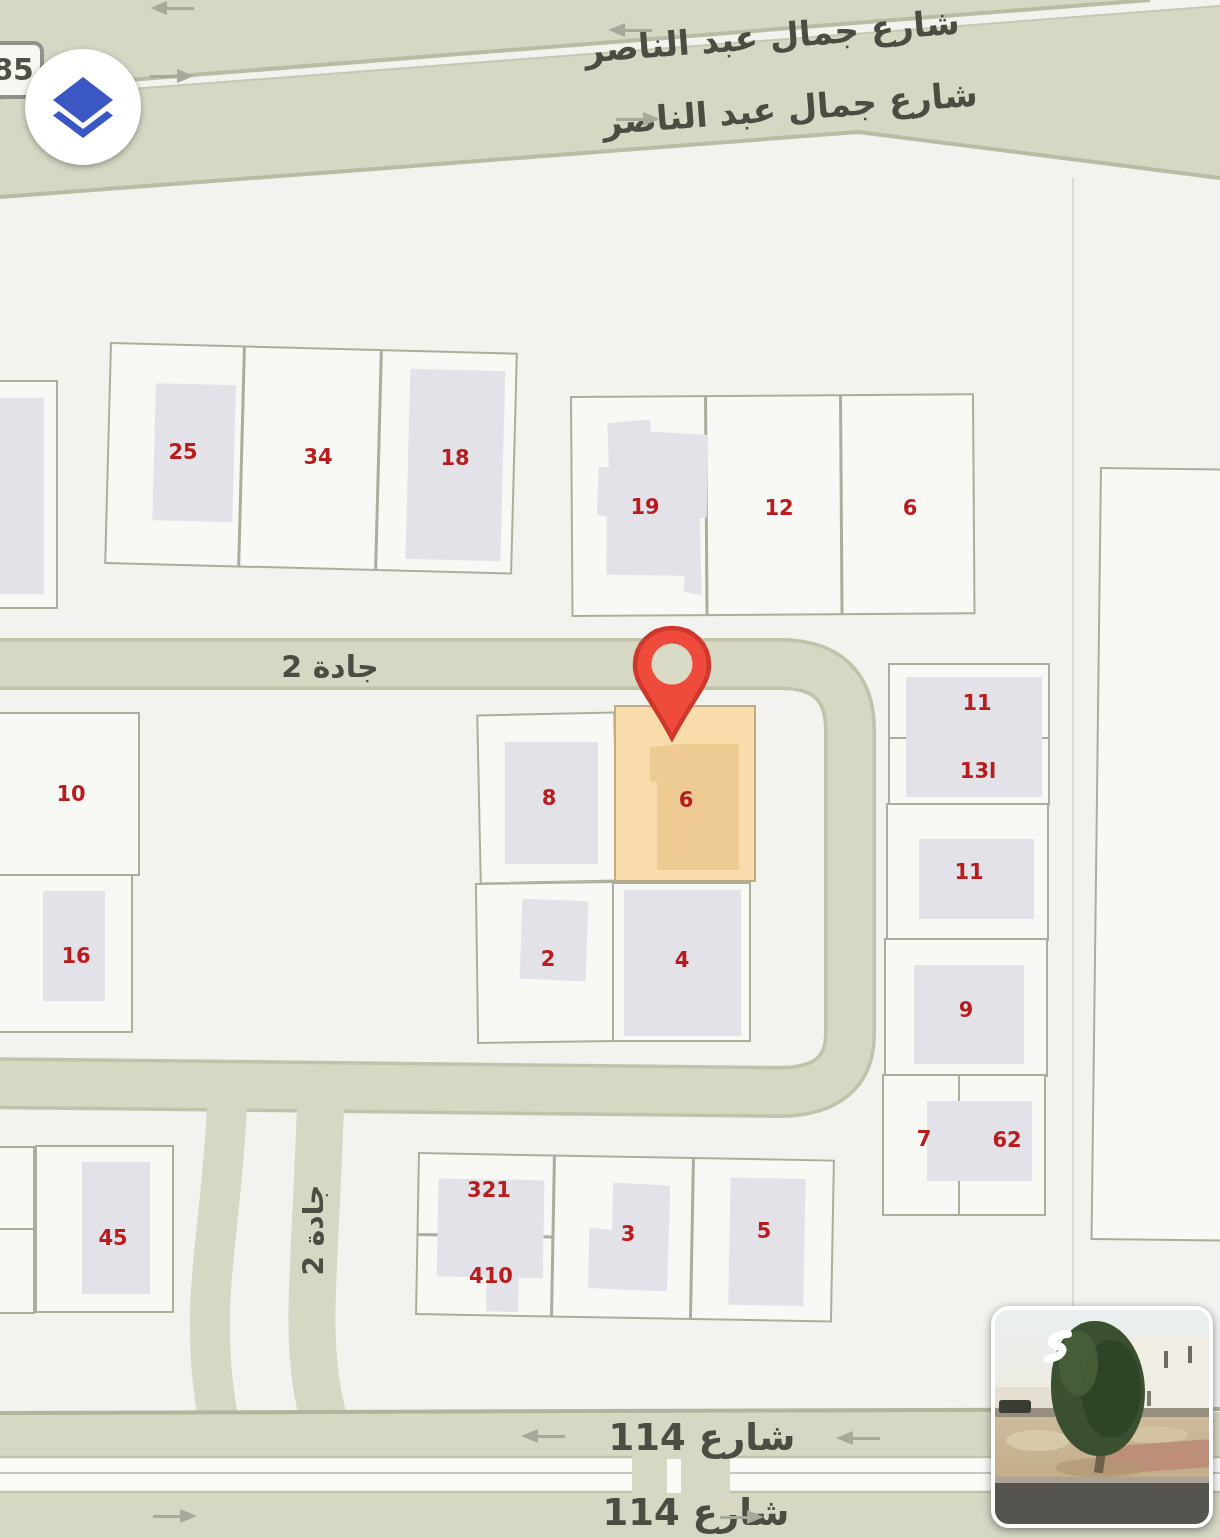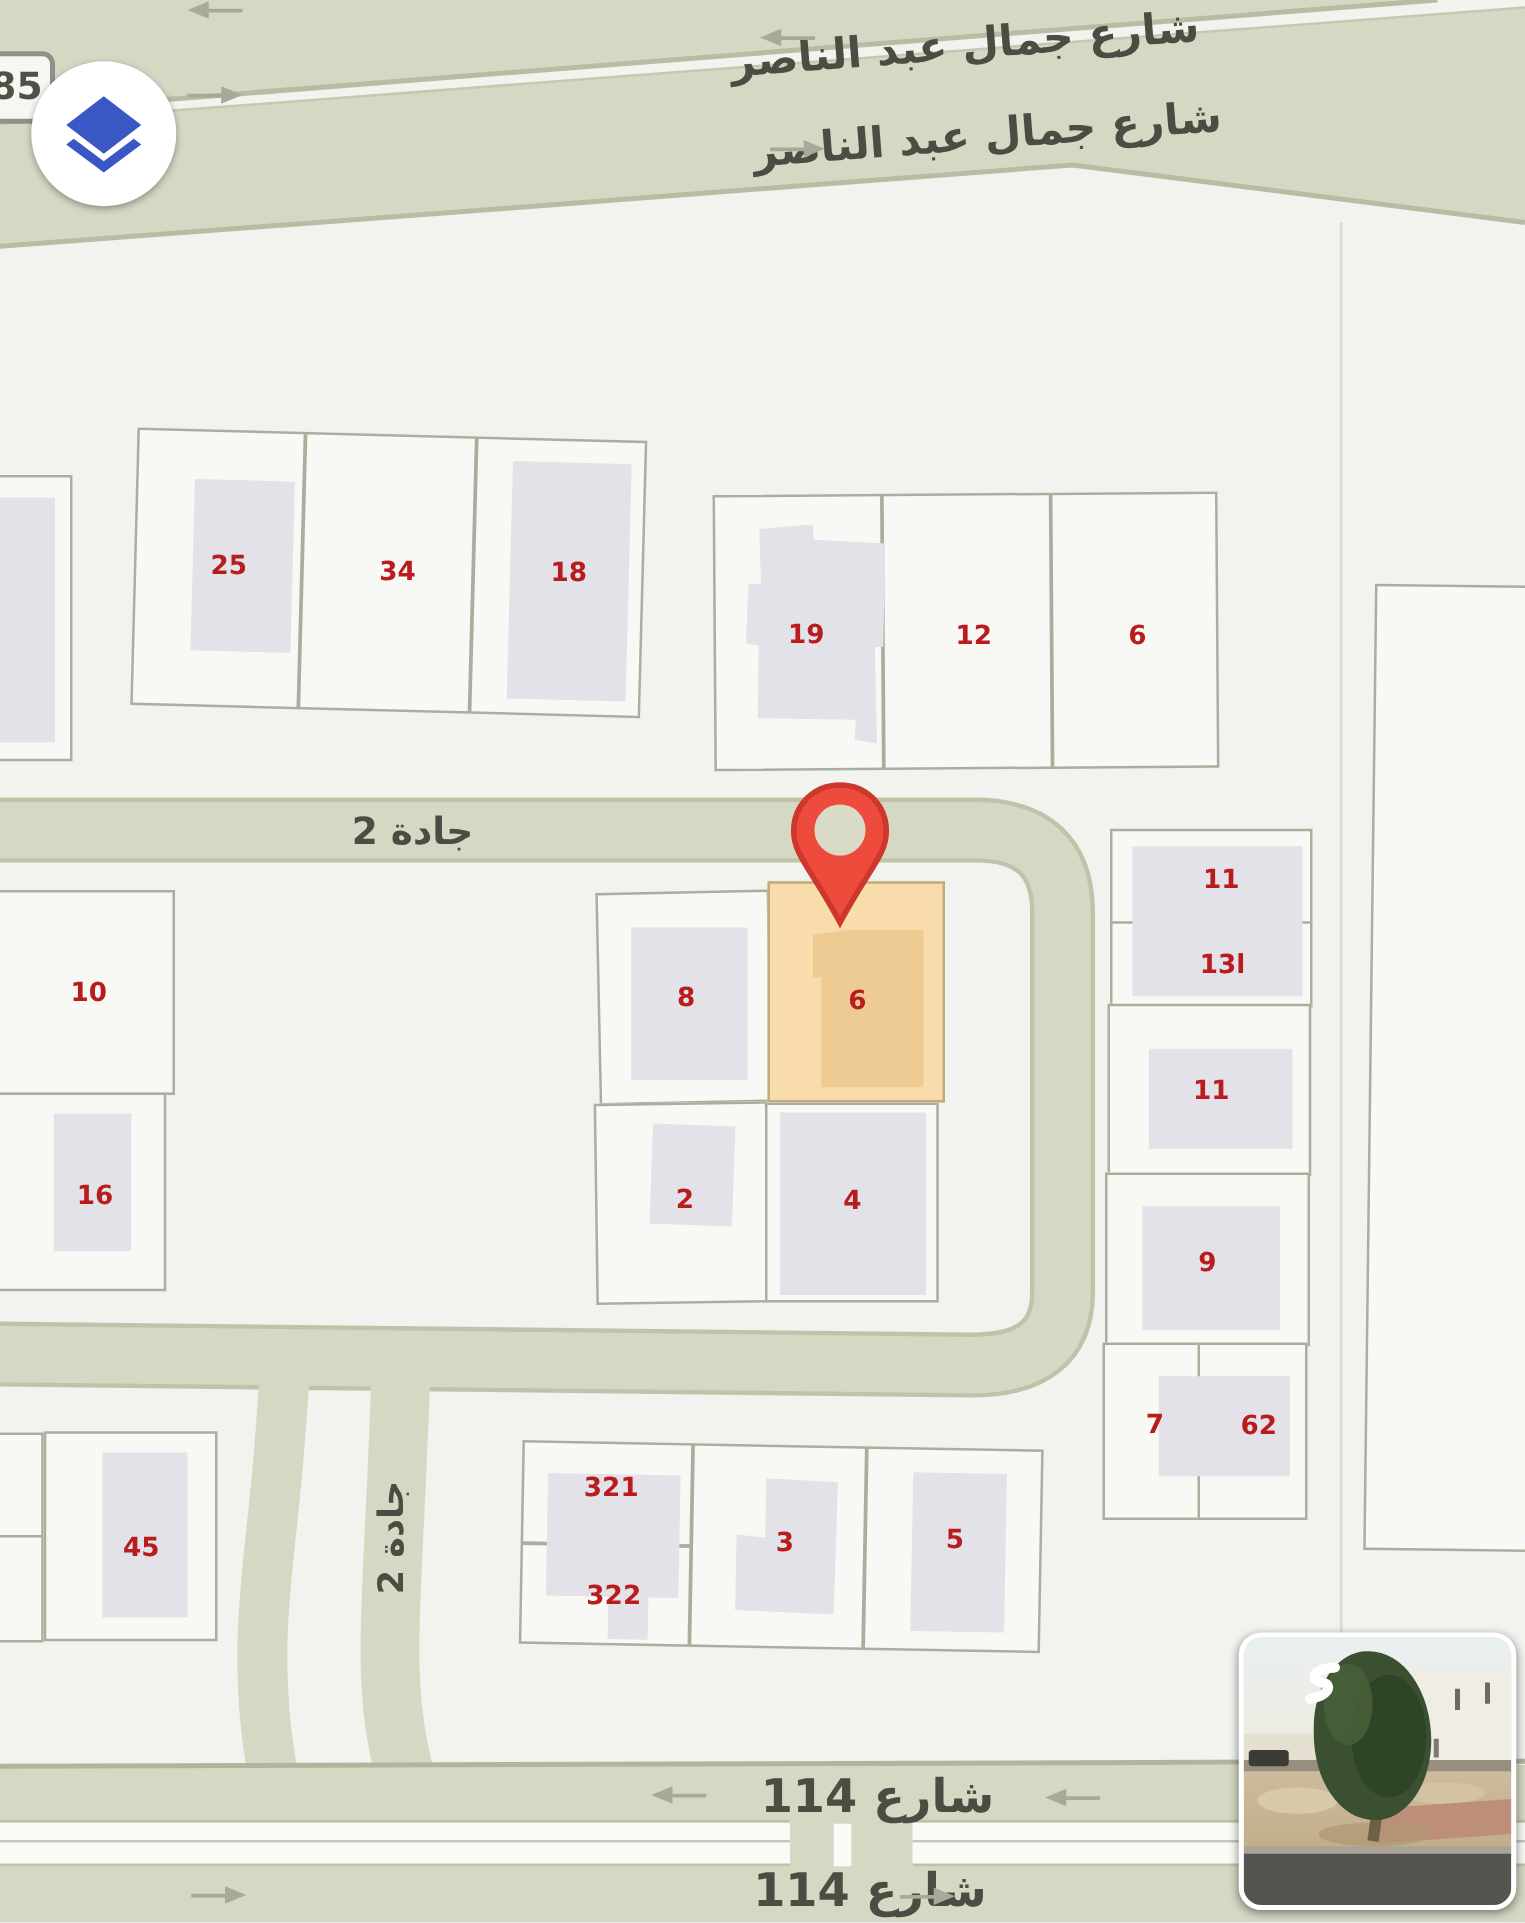--- a/index.html
+++ b/index.html
@@ -144,21 +144,21 @@
   <span class="num" style="left:548px;top:959px">2</span>
   <span class="num" style="left:682px;top:960px">4</span>
   <span class="num" style="left:977px;top:703px">11</span>
   <span class="num" style="left:978px;top:771px">13ا</span>
   <span class="num" style="left:969px;top:872px">11</span>
   <span class="num" style="left:966px;top:1010px">9</span>
   <span class="num" style="left:924px;top:1139px">7</span>
   <span class="num" style="left:1007px;top:1140px">62</span>
   <span class="num" style="left:113px;top:1238px">45</span>
   <span class="num" style="left:489px;top:1190px">321</span>
-  <span class="num" style="left:491px;top:1276px">322</span>
+  <span class="num" style="left:491px;top:1276px">410</span>
   <span class="num" style="left:628px;top:1234px">3</span>
   <span class="num" style="left:764px;top:1231px">5</span>
 
   <span class="street" style="left:772px;top:36px;font-size:34px;transform:translate(-50%,-50%) rotate(-4.4deg)">شارع جمال عبد الناصر</span>
   <span class="street" style="left:790px;top:108px;font-size:34px;transform:translate(-50%,-50%) rotate(-4.4deg)">شارع جمال عبد الناصر</span>
   <span class="street" style="left:330px;top:666px;font-size:30px">جادة 2</span>
   <span class="street" style="left:313px;top:1230px;font-size:28px;transform:translate(-50%,-50%) rotate(-90deg)">جادة 2</span>
   <span class="street" style="left:702px;top:1437px;font-size:37px">شارع 114</span>
   <span class="street" style="left:696px;top:1512px;font-size:37px">شارع 114</span>
 

